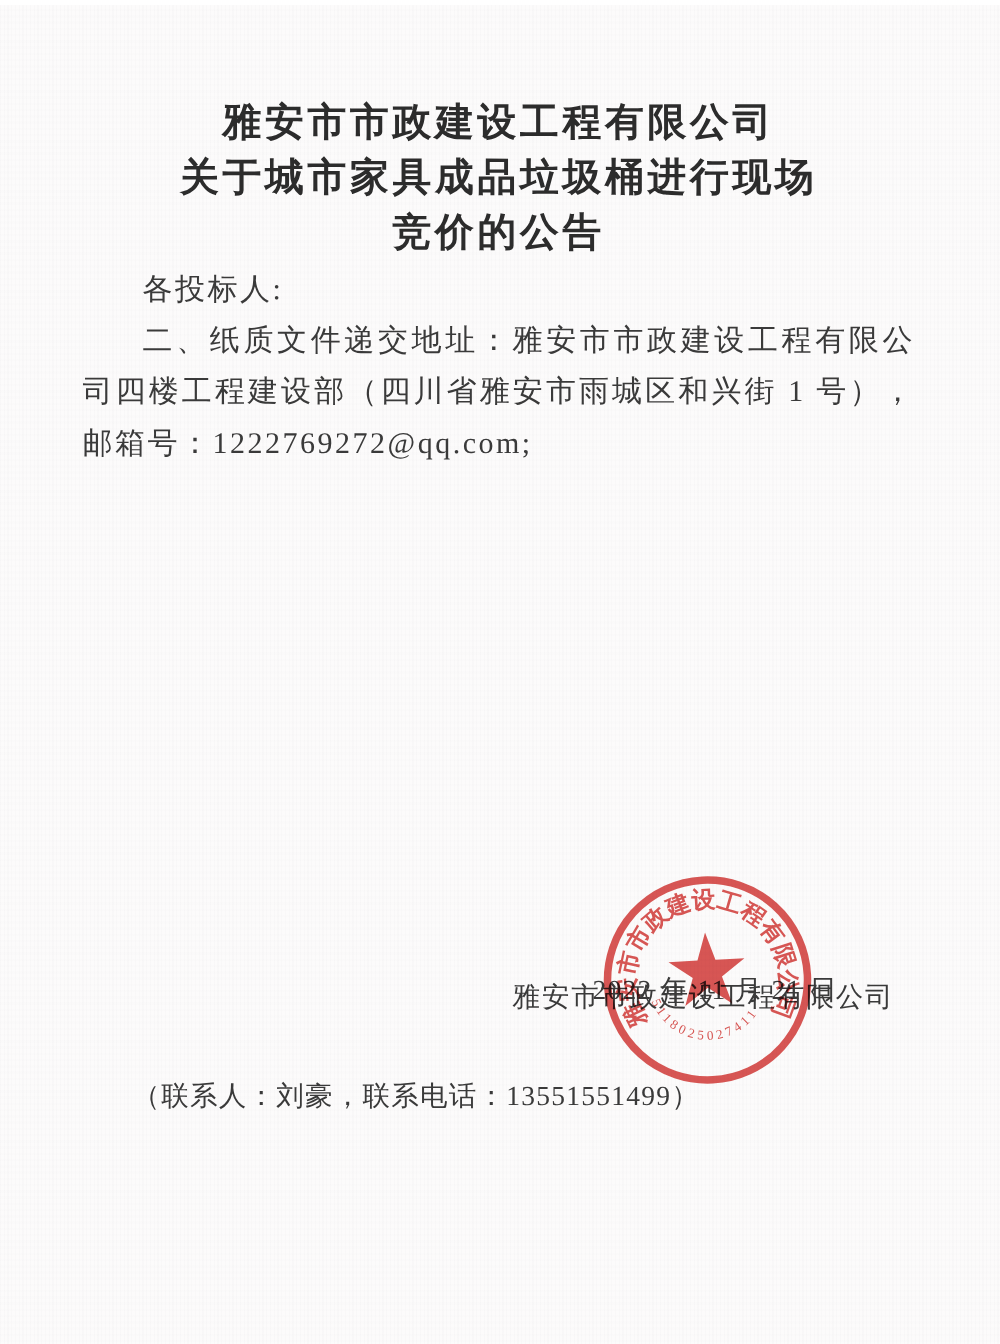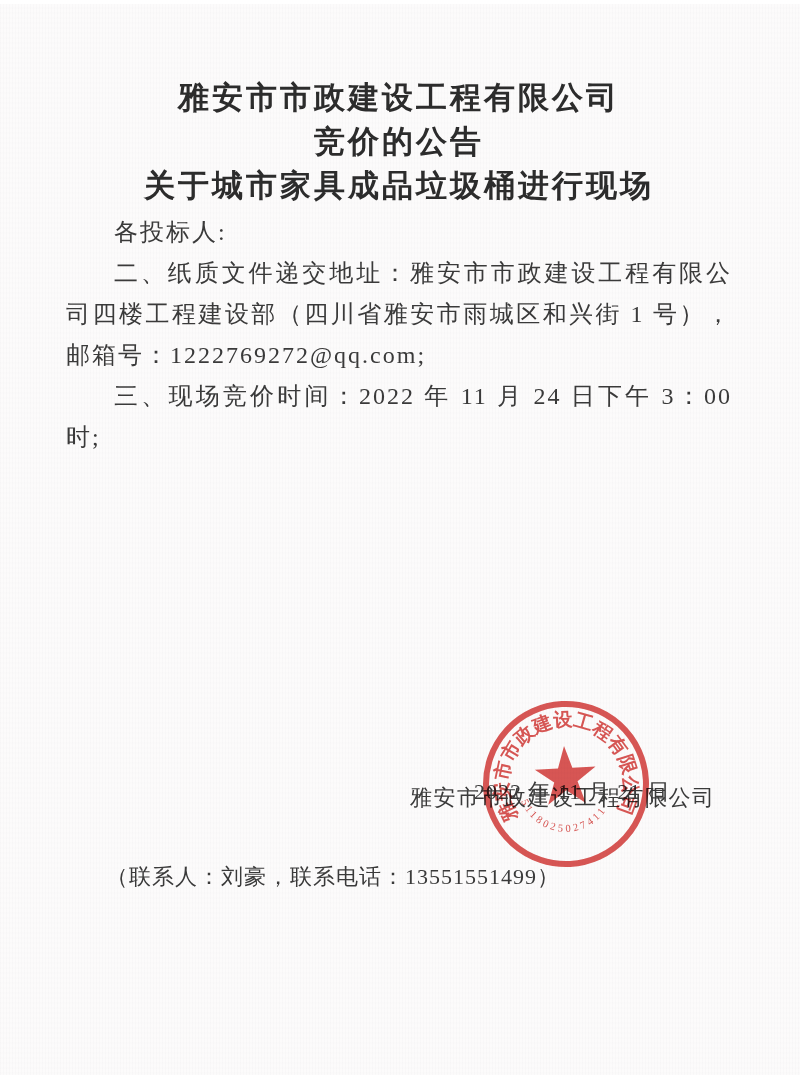--- a/index.html
+++ b/index.html
@@ -104,28 +104,27 @@
   }
 </style>
 </head>
 <body>
 
 <div class="page">
   <div class="doc">
 
     <div class="title-block">
       <div>雅安市市政建设工程有限公司</div>
+      <div>关于城市家具成品垃圾桶进行现场</div>
       <div>竞价的公告</div>
-      <div>关于城市家具成品垃圾桶进行现场</div>
     </div>
 
     <div class="body-block">
       <p class="para salutation">各投标人:</p>
       <p class="para">二、纸质文件递交地址：雅安市市政建设工程有限公司四楼工程建设部（四川省雅安市雨城区和兴街 1 号），邮箱号：1222769272@qq.com;</p>
-      <p class="para">三、现场竞价时间：2022 年 11 月 24 日下午 3：00 时;</p>
     </div>
 
     <div class="sig-company">雅安市市政建设工程有限公司</div>
     <div class="sig-date">2022 年 11 月 21 日</div>
     <div class="contact-note">（联系人：刘豪，联系电话：13551551499）</div>
 
     <svg class="seal" viewBox="0 0 176 176" xmlns="http://www.w3.org/2000/svg">
       <g transform="rotate(-3 88 88)">
         <circle cx="88" cy="88" r="80" fill="none" stroke="#d5403d" stroke-width="6"></circle>
         <polygon points="88,50 95.2,72.1 118.4,72.1 99.7,85.8 106.8,107.9 88,94.3 69.2,107.9 76.3,85.8 57.6,72.1 80.8,72.1" fill="#d5403d"></polygon>

